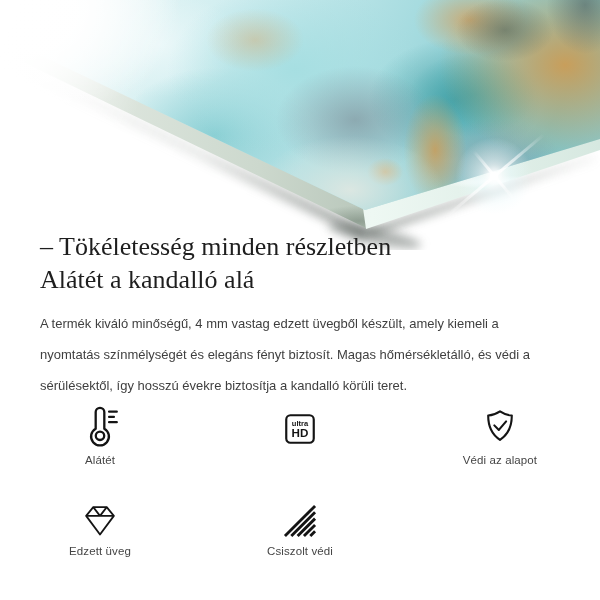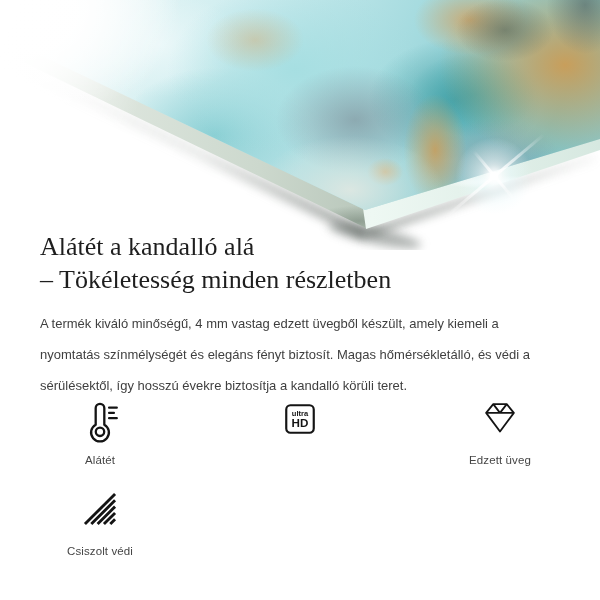--- a/index.html
+++ b/index.html
@@ -110,21 +110,21 @@
     position: absolute; left: 40px; top: 308px; width: 512px;
     font-size: 13px; line-height: 31px; color: #3f3f3f;
   }
 
   
   .features {
     position: absolute; left: 0; top: 399px; width: 600px;
     display: grid; grid-template-columns: repeat(3, 1fr); row-gap: 24px;
   }
   .feature { display: flex; flex-direction: column; align-items: center; }
-  .icon-box { height: 50px; display: flex; align-items: flex-start; justify-content: center; }
+  .icon-box { height: 50px; display: flex; align-items: flex-end; justify-content: center; }
   .feature-label { margin-top: 5px; font-size: 11.5px; color: #454545; letter-spacing: 0.1px; }
   .icon-svg { display: block; }
   .icon-svg text { font-family: "Liberation Sans", "DejaVu Sans", sans-serif; }
 </style>
 </head>
 <body>
 
 <div class="stage">
 
   <div class="hero">
@@ -137,22 +137,22 @@
     <div class="hero-fade"></div>
     <div class="sparkle">
       <div class="glow"></div>
       <div class="ray-long"></div>
       <div class="ray-short"></div>
       <div class="core"></div>
     </div>
   </div>
 
   <h1 class="headline">
+    <span>– Tökéletesség minden részletben</span>
     <span>Alátét a kandalló alá</span>
-    <span>– Tökéletesség minden részletben</span>
   </h1>
 
   <p class="desc">A termék kiváló minőségű, 4 mm vastag edzett üvegből készült, amely kiemeli a nyomtatás színmélységét és elegáns fényt biztosít. Magas hőmérsékletálló, és védi a sérülésektől, így hosszú évekre biztosítja a kandalló körüli teret.</p>
 
   <div class="features">
 
     <div class="feature">
       <div class="icon-box">
         <svg class="icon-svg" width="46" height="46" viewBox="0 0 48 48" fill="none" stroke="#141414" stroke-width="2.4" stroke-linecap="round">
           <path d="M19.5 9.5 a4.5 4.5 0 0 1 9 0 V26.8 a9.3 9.3 0 1 1 -9 0 Z"></path>
@@ -166,20 +166,29 @@
     <div class="feature">
       <div class="icon-box">
         <svg class="icon-svg" width="40" height="40" viewBox="0 0 48 48" fill="none" stroke="#141414" stroke-width="2.6">
           <rect x="7.5" y="7.5" width="33" height="33" rx="5"></rect>
           <text x="24" y="20.5" font-size="9" font-weight="700" text-anchor="middle" fill="#141414" stroke="none">ultra</text>
           <text x="24" y="34" font-size="14" font-weight="700" text-anchor="middle" fill="#141414" stroke="none">HD</text>
         </svg>
       </div>
     </div>
 
+    <div class="feature">
+      <div class="icon-box">
+        <svg class="icon-svg" width="42" height="42" viewBox="0 0 48 48" fill="none" stroke="#141414" stroke-width="2.4" stroke-linecap="round" stroke-linejoin="round">
+          <path d="M24 5 C28.5 8 33 9.5 37.5 9.8 C37.5 21 33.5 31.5 24 37.5 C14.5 31.5 10.5 21 10.5 9.8 C15 9.5 19.5 8 24 5 Z"></path>
+          <path d="M17.5 21 l5.2 5.2 L31 16.5"></path>
+        </svg>
+      </div>
+      <div class="feature-label">Védi az alapot</div>
+    </div>
 
     <div class="feature">
       <div class="icon-box">
         <svg class="icon-svg" width="38" height="38" viewBox="0 0 48 48" fill="none" stroke="#141414" stroke-width="2.3" stroke-linejoin="round">
           <path d="M6.5 17.5 L15.5 6.5 H32.5 L41.5 17.5 L24 41 Z"></path>
           <path d="M6.5 17.5 H41.5 M15.5 6.5 L24 17.5 L32.5 6.5"></path>
         </svg>
       </div>
       <div class="feature-label">Edzett üveg</div>
     </div>

